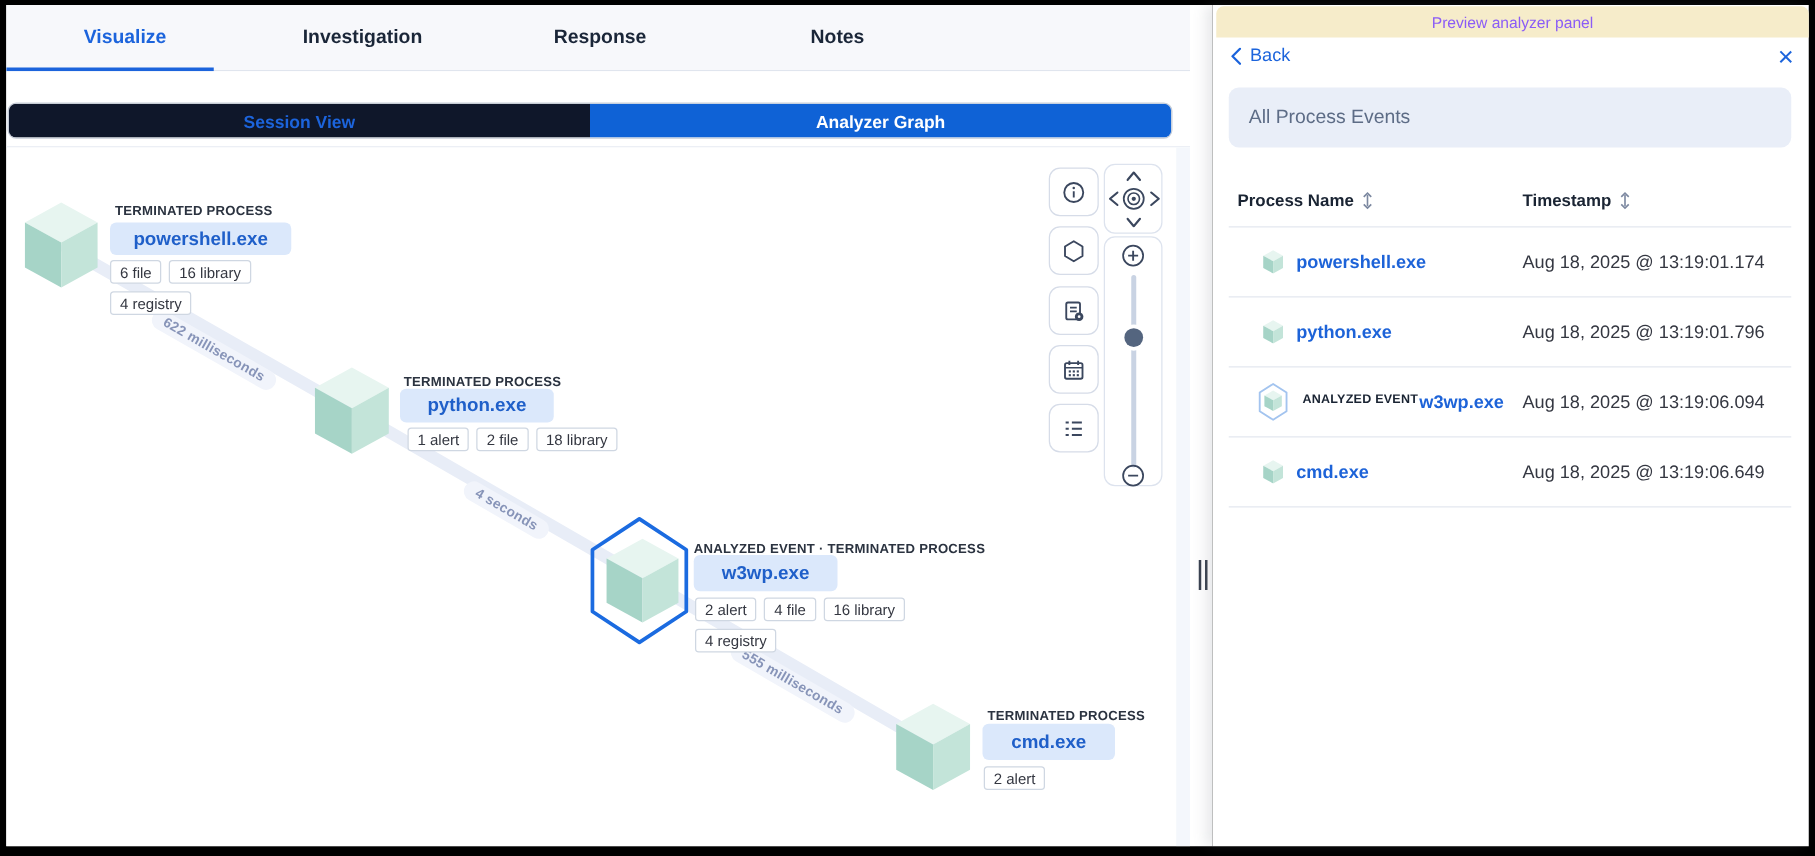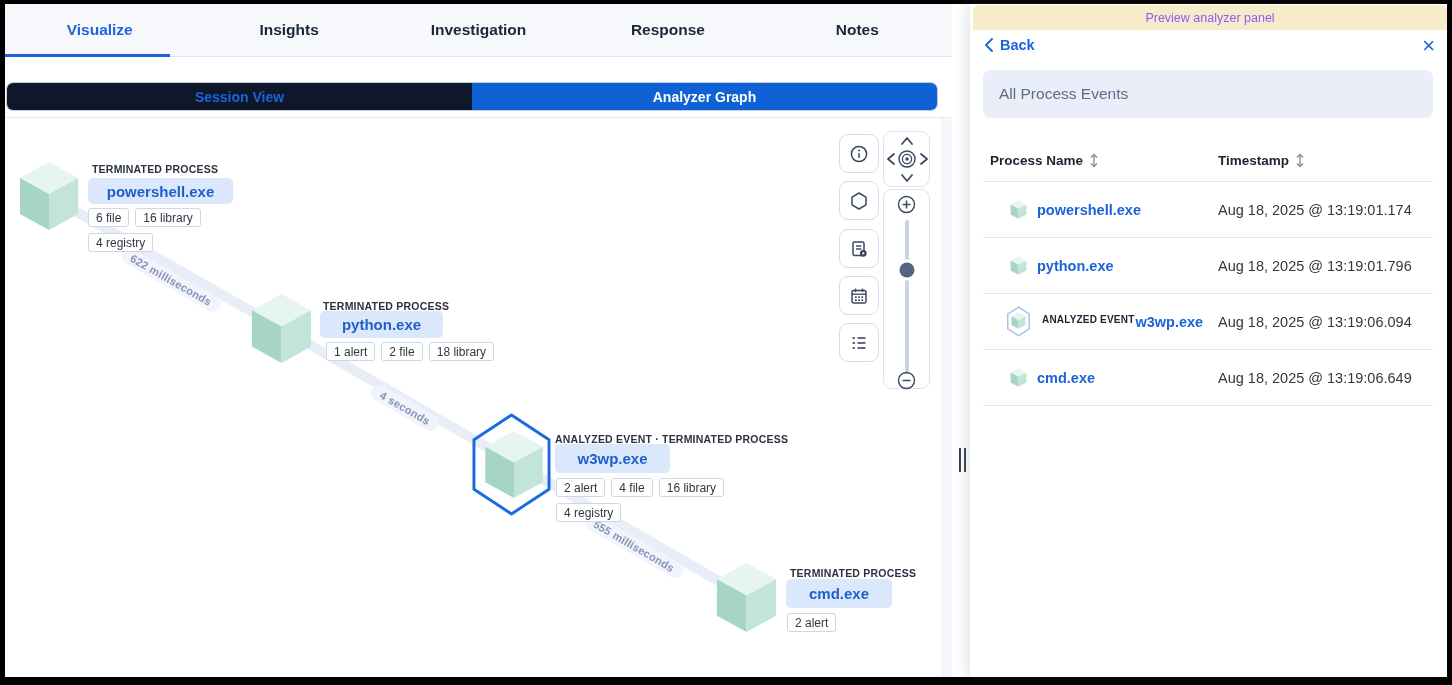--- a/index.html
+++ b/index.html
@@ -61,21 +61,21 @@
   .grab i:first-child { left:1px; } .grab i:last-child { left:6px; }
 
   
   .panel { position:absolute; left:970px; top:4px; width:477px; height:673px; background:#fff;
            box-shadow:-5px 0 10px rgba(105,112,125,.16); }
   .banner { position:absolute; left:3px; right:0; top:1px; height:25px; background:#f6ecca;
             border-radius:6px 6px 0 0; display:flex; align-items:center; justify-content:center;
             font-size:12.5px; color:#8b5cf6; }
   .back-row { position:absolute; left:0; right:0; top:33px; height:26px; }
   .back-link { position:absolute; left:14px; top:0; display:flex; align-items:center; gap:7px;
-               color:#1c64dc; font-size:14.5px; font-weight:700; cursor:pointer; }
+               color:#1c64dc; font-size:14.5px; font-weight:400; cursor:pointer; }
   .close-x { position:absolute; right:12px; top:-2px; color:#1c64dc; font-size:22px; line-height:22px;
              cursor:pointer; font-weight:400; }
   .title-bar { position:absolute; left:13px; top:66px; width:450px; height:48px; background:#e9eef8;
                border-radius:8px; display:flex; align-items:center; padding-left:16px;
                font-size:15.5px; color:#5d6c86; }
 
   .ptable { position:absolute; left:13px; top:136px; width:450px; }
   .thead { display:flex; height:42px; align-items:center; border-bottom:1px solid #e3e8ef; }
   .th { display:flex; align-items:center; gap:6px; font-size:13.5px; font-weight:700; color:#1a2433; cursor:pointer; }
   .th.c1 { width:235px; padding-left:7px; }
@@ -99,21 +99,20 @@
     </g>
   </defs>
 </svg>
 
 <div class="frame">
 
   <div class="left-pane">
 
     <div class="tabbar">
       <div class="tab active">Visualize</div>
-      <div class="tab">Insights</div>
       <div class="tab">Investigation</div>
       <div class="tab">Response</div>
       <div class="tab">Notes</div>
     </div>
 
     <div class="toggle-row">
       <div class="btn-group">
         <div class="opt inactive">Session View</div>
         <div class="opt active">Analyzer Graph</div>
       </div>

